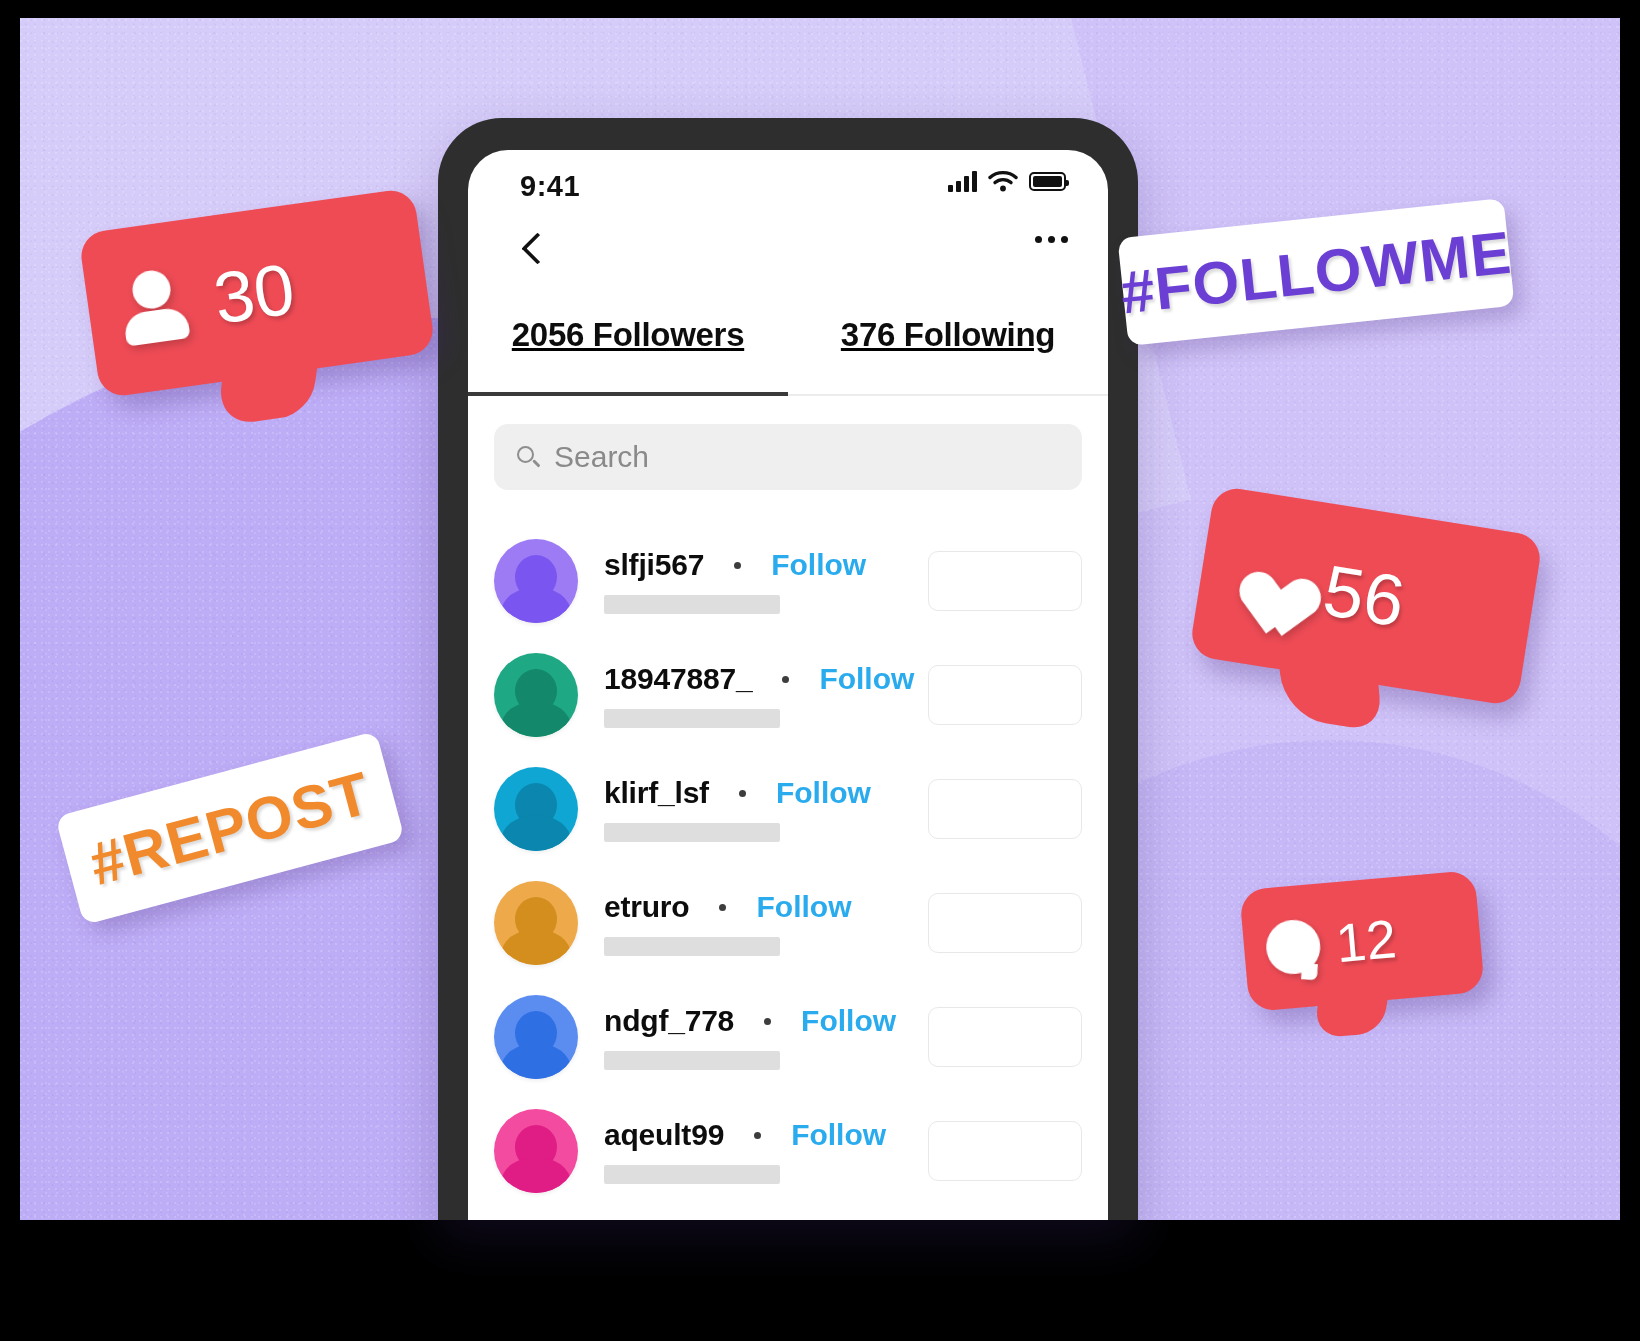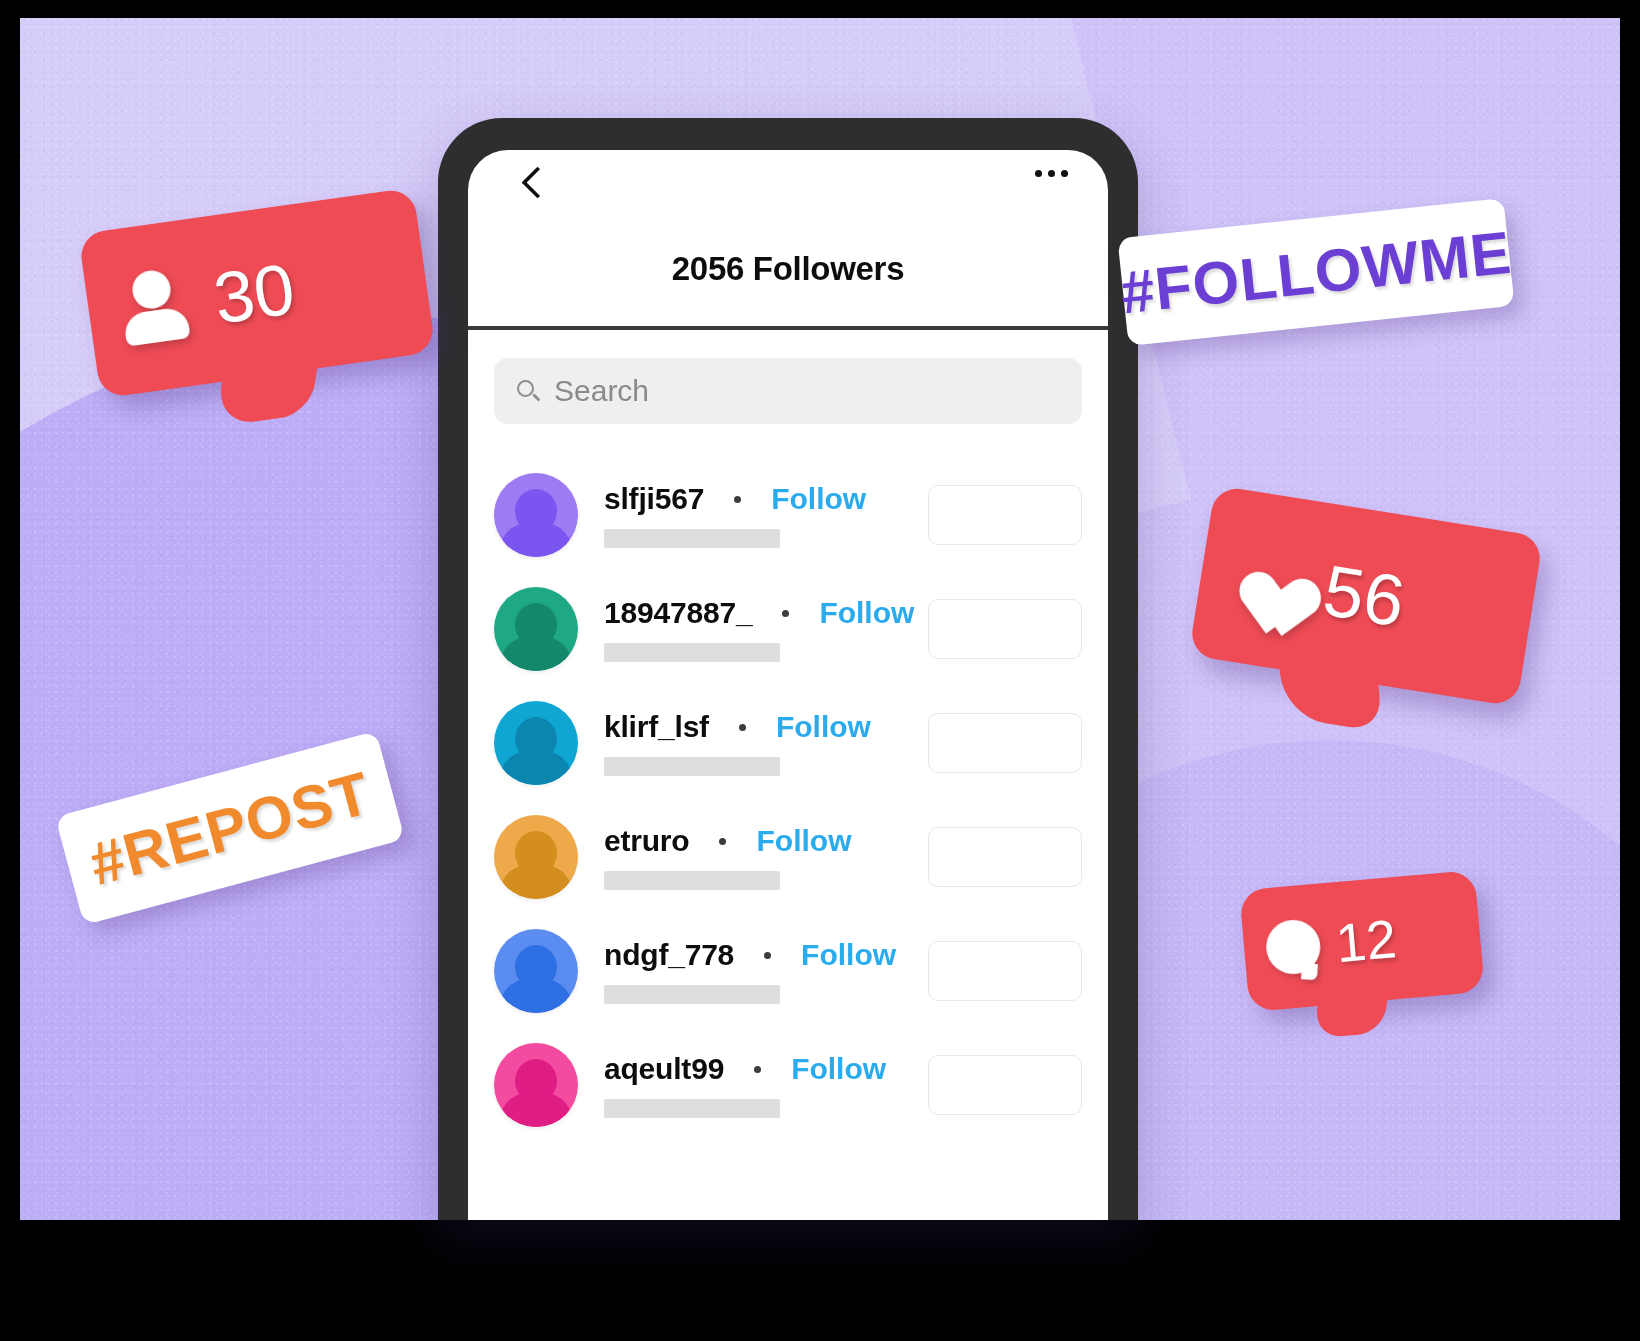--- a/index.html
+++ b/index.html
@@ -72,21 +72,21 @@
     transform:rotate(45deg);border-radius:2px;
   }
   .nav-title{
     position:absolute;left:0;right:0;top:6px;text-align:center;
     font-size:37px;font-weight:bold;color:#0d0d0d;letter-spacing:-.4px;
   }
   .nav-more{position:absolute;right:40px;top:20px;display:flex;gap:6px;cursor:pointer;}
   .nav-more i{width:7px;height:7px;border-radius:50%;background:#111;display:block;}
 
   
-  .tabs{display:flex;height:84px;}
+  .tabs{display:flex;height:84px;text-decoration:underline;}
   .tab{flex:1;display:flex;align-items:flex-start;justify-content:center;
        padding-top:4px;position:relative;cursor:pointer;}
   .tab span{font-size:33px;font-weight:bold;color:#0d0d0d;letter-spacing:-.3px;}
   .tab.active::after{content:"";position:absolute;left:0;right:0;bottom:0;height:4px;background:#3a3a3a;}
   .tab.inactive::after{content:"";position:absolute;left:0;right:0;bottom:0;height:2px;background:#ececec;}
 
   
   .searchwrap{padding:28px 26px 4px 26px;}
   .searchbox{
     height:66px;background:#efefef;border-radius:14px;display:flex;align-items:center;
@@ -172,34 +172,56 @@
     <div class="blob-right"></div>
     <div class="blob-light"></div>
     <div class="blob-mid"></div>
     <div class="blob-right2"></div>
     <div class="grain"></div>
   </div>
 
   <div class="phone">
     <div class="screen">
 
+      <div class="statusbar">
+        <div class="st-time">9:41</div>
+        <div class="st-icons">
+          <div class="bars">
+              <i></i>
+              <i></i>
+              <i></i>
+              <i></i>
+            </div>
+          <svg width="30" height="22" viewBox="0 0 30 22">
+            <path d="M2 7.5 C9 1, 21 1, 28 7.5" stroke="#111" stroke-width="3.4" fill="none" stroke-linecap="round"></path>
+            <path d="M7 12.6 C11.5 8.6, 18.5 8.6, 23 12.6" stroke="#111" stroke-width="3.4" fill="none" stroke-linecap="round"></path>
+            <circle cx="15" cy="18.5" r="2.9" fill="#111"></circle>
+          </svg>
+          <div class="batt">
+              <span></span>
+            </div>
+        </div>
+      </div>
 
       <div class="navbar">
         <div class="nav-back"></div>
         <div class="nav-more">
             <i></i>
             <i></i>
             <i></i>
           </div>
       </div>
 
       <div class="tabs">
         <div class="tab active">
           <span>2056 Followers</span>
         </div>
+        <div class="tab inactive">
+          <span>376 Following</span>
+        </div>
       </div>
 
       <div class="searchwrap">
         <div class="searchbox">
           <div class="mag"></div>
           <div class="searchph">Search</div>
         </div>
       </div>
 
       <div class="list" id="user-list">

